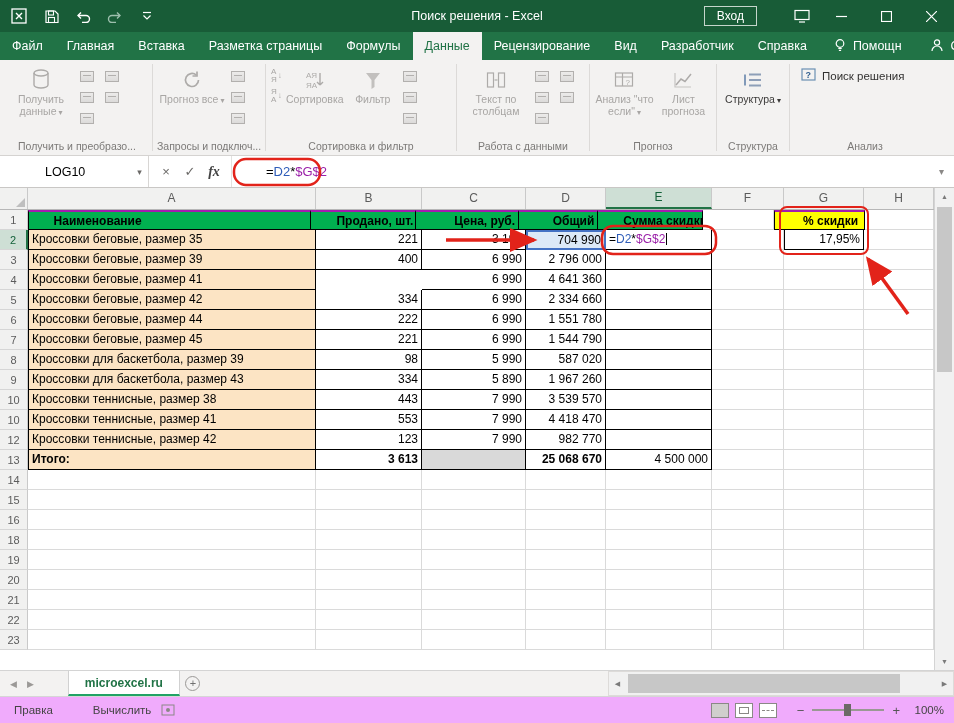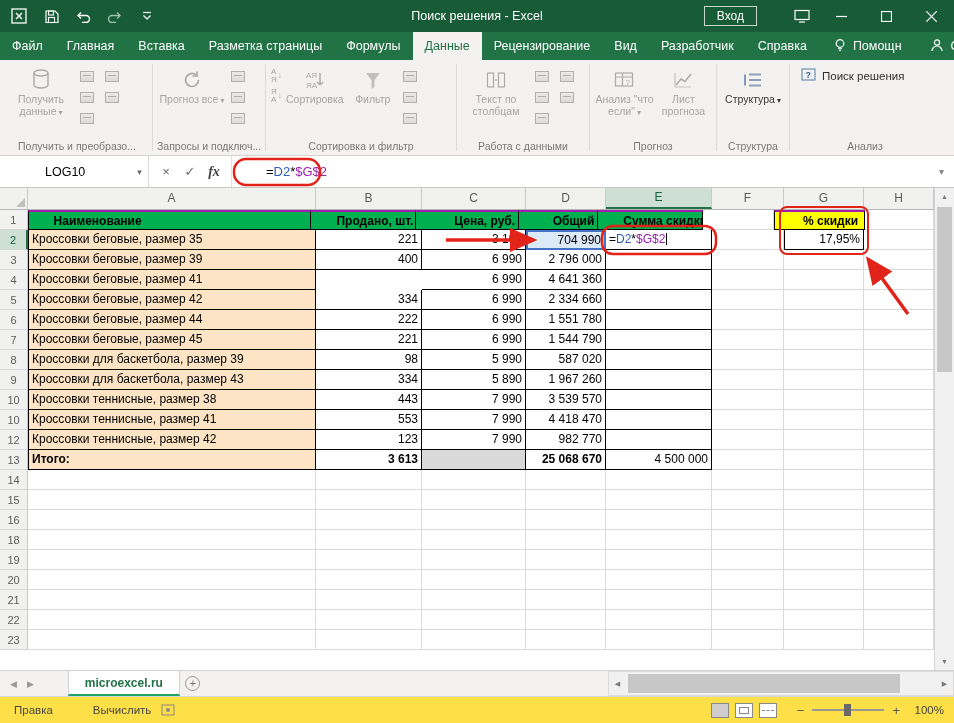--- a/index.html
+++ b/index.html
@@ -93,21 +93,21 @@
 
   
   .sheetbar{height:26px;flex:0 0 26px;background:#F3F2F1;border-top:1px solid #D4D4D4;display:flex;align-items:stretch;font-size:12px;}
   .snav{display:flex;align-items:center;gap:10px;padding:0 10px;color:#9B9997;font-size:9px;}
   .stab{display:flex;align-items:center;padding:0 16px;background:#fff;border-left:1px solid #D1D1D1;border-right:1px solid #D1D1D1;border-bottom:2px solid #21A366;color:#217346;font-weight:bold;margin-left:24px;}
   .addsheet{display:flex;align-items:center;justify-content:center;width:26px;color:#6F6F6F;}
   .addsheet span{width:15px;height:15px;border:1px solid #9B9997;border-radius:50%;display:flex;align-items:center;justify-content:center;font-size:11px;line-height:1;}
   .sheetbar .spacer{flex:1;}
 
   
-  .statusbar{height:27px;flex:0 0 27px;background:#fde047;border-top:1px solid #D6D6D6;display:flex;align-items:center;font-size:11.5px;color:#444;}
+  .statusbar{height:27px;flex:0 0 27px;background:#f0abfc;border-top:1px solid #D6D6D6;display:flex;align-items:center;font-size:11.5px;color:#444;}
   .st-mode{padding:0 14px;}
   .st-action{margin-left:26px;}
   .st-macro{margin-left:10px;display:flex;align-items:center;}
   .st-right{margin-left:auto;display:flex;align-items:center;gap:6px;padding-right:10px;}
   .viewic{width:18px;height:15px;border:1px solid #8A8886;background:#fff;position:relative;}
   .viewic.sel{background:#D0CECD;}
   .viewic.pl::after{content:"";position:absolute;inset:3px 3px 3px 3px;border:1px solid #8A8886;}
   .viewic.pb::after{content:"";position:absolute;left:2px;right:2px;top:6px;border-top:1px dashed #8A8886;}
   .zoomwrap{display:flex;align-items:center;gap:8px;margin-left:14px;}
   .zoomtrack{width:72px;height:2px;background:#9A9894;position:relative;}

